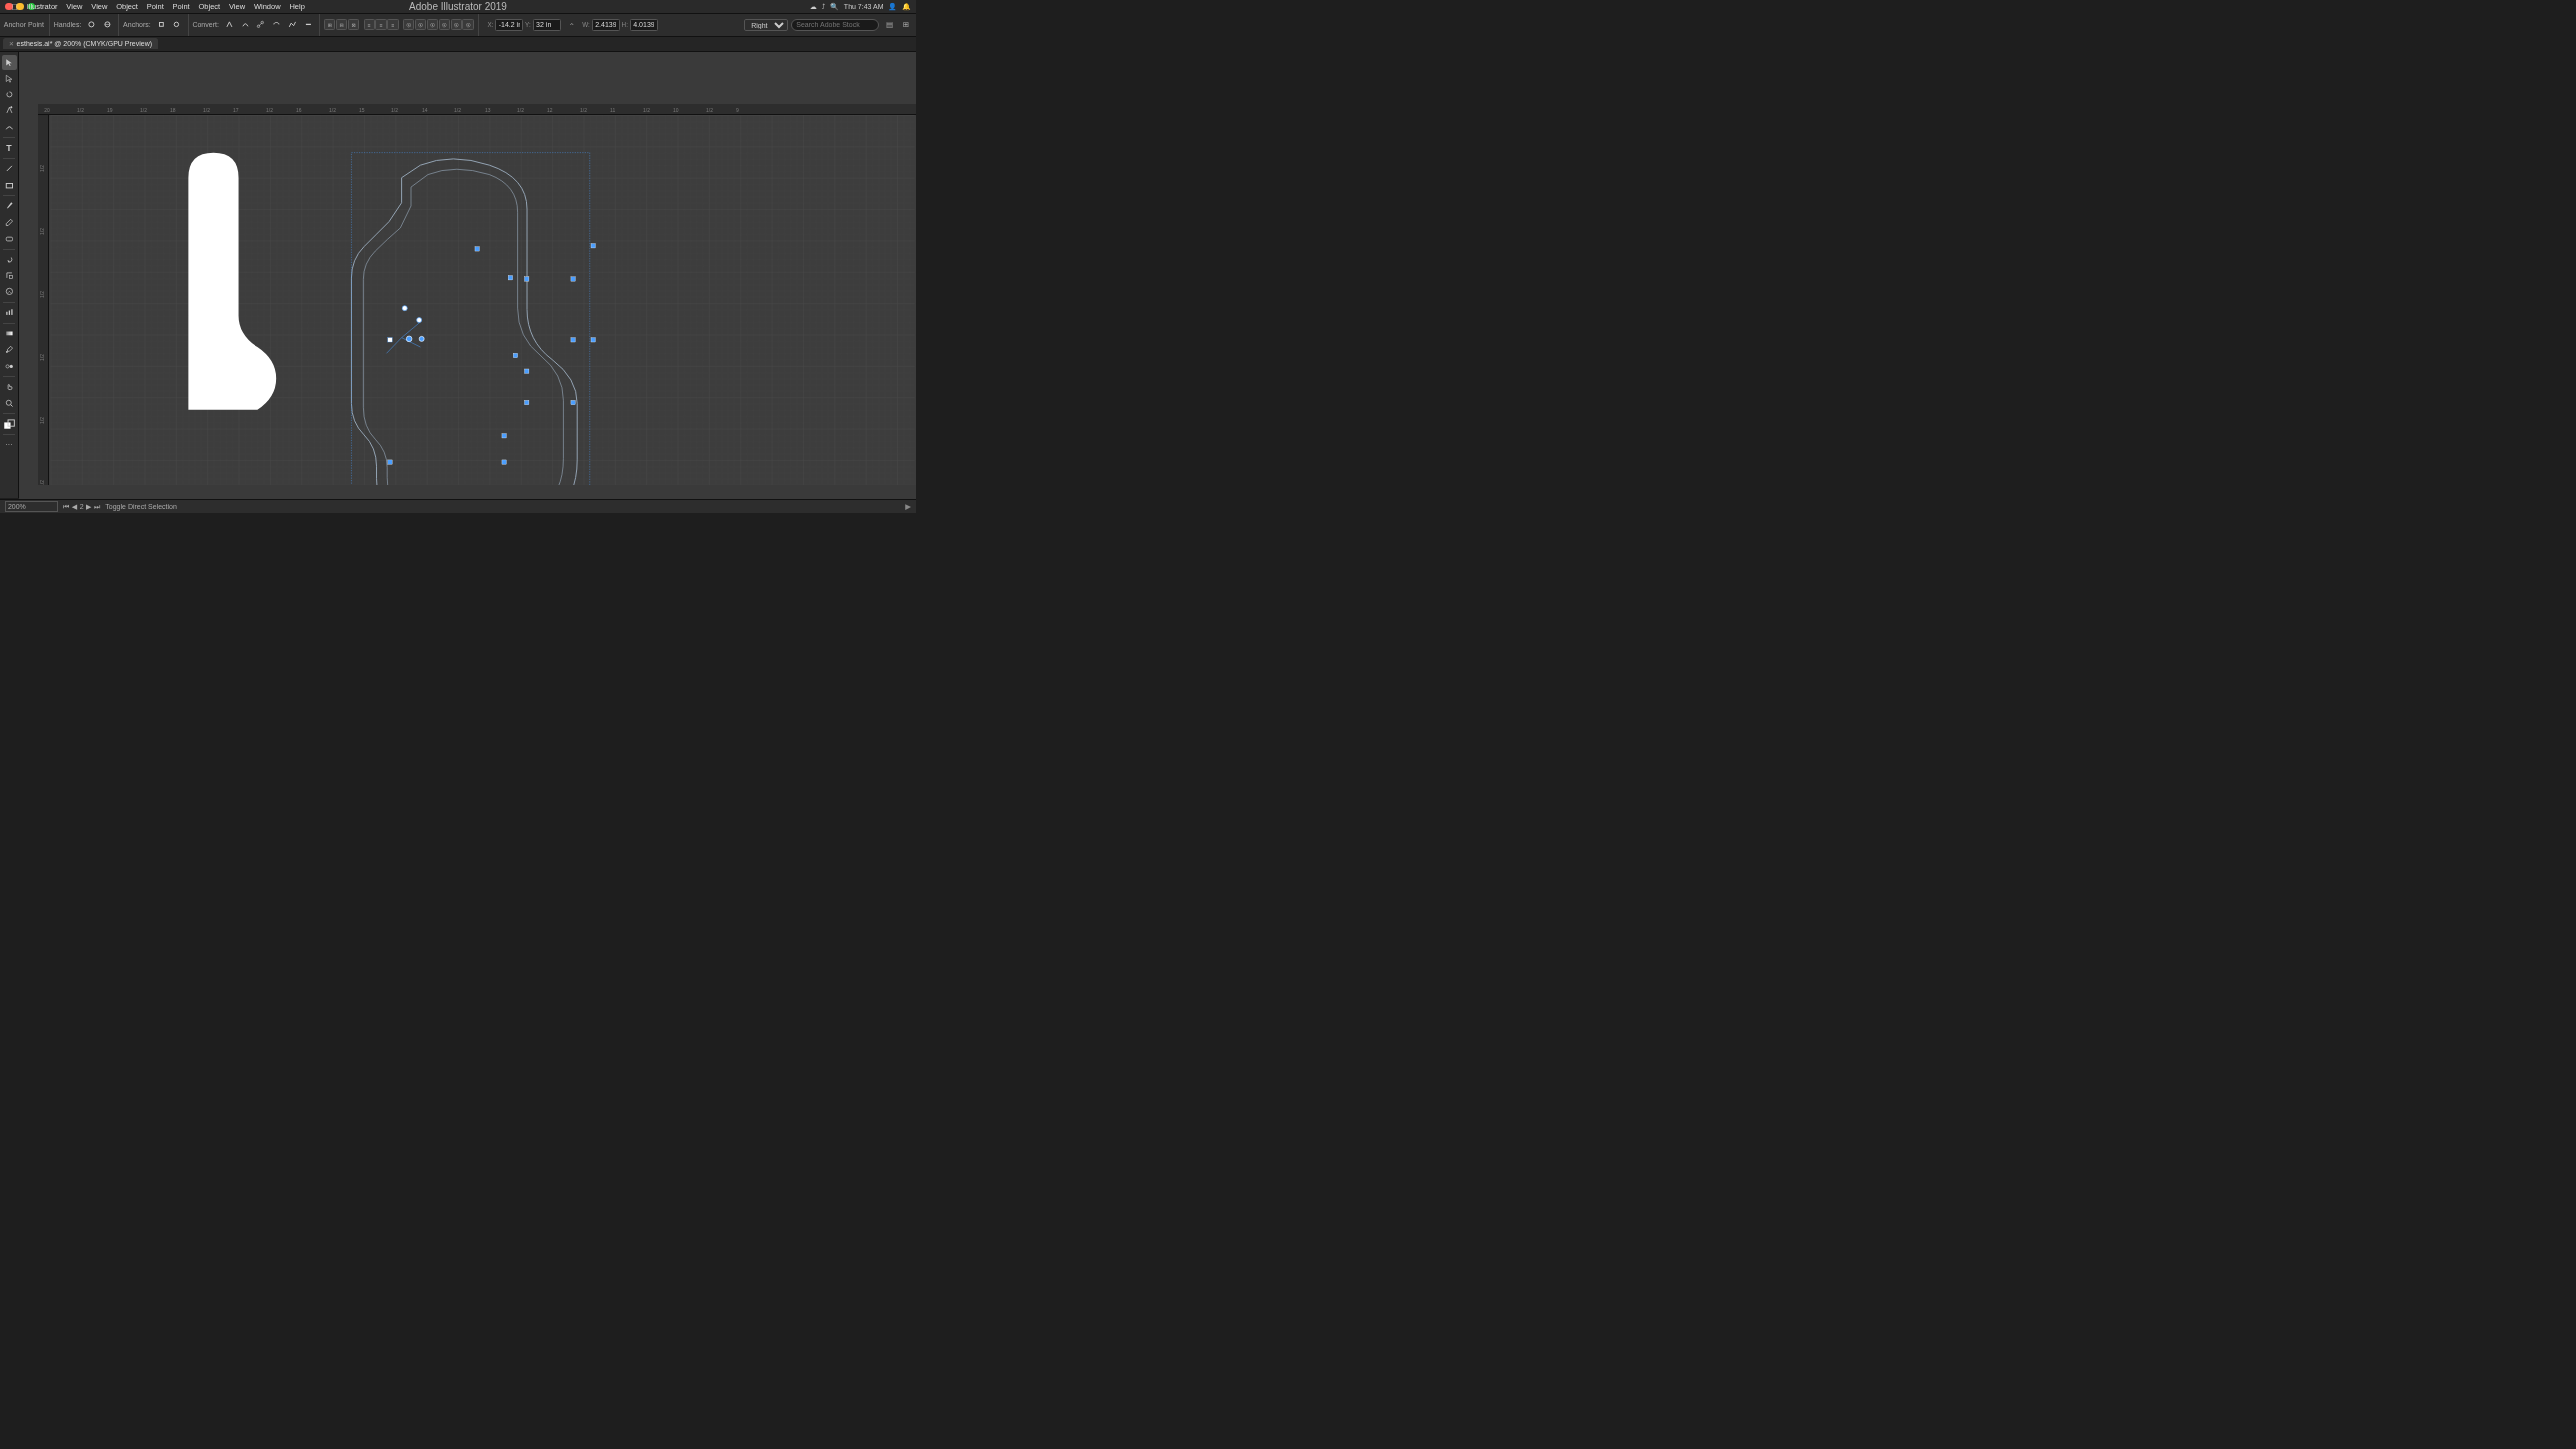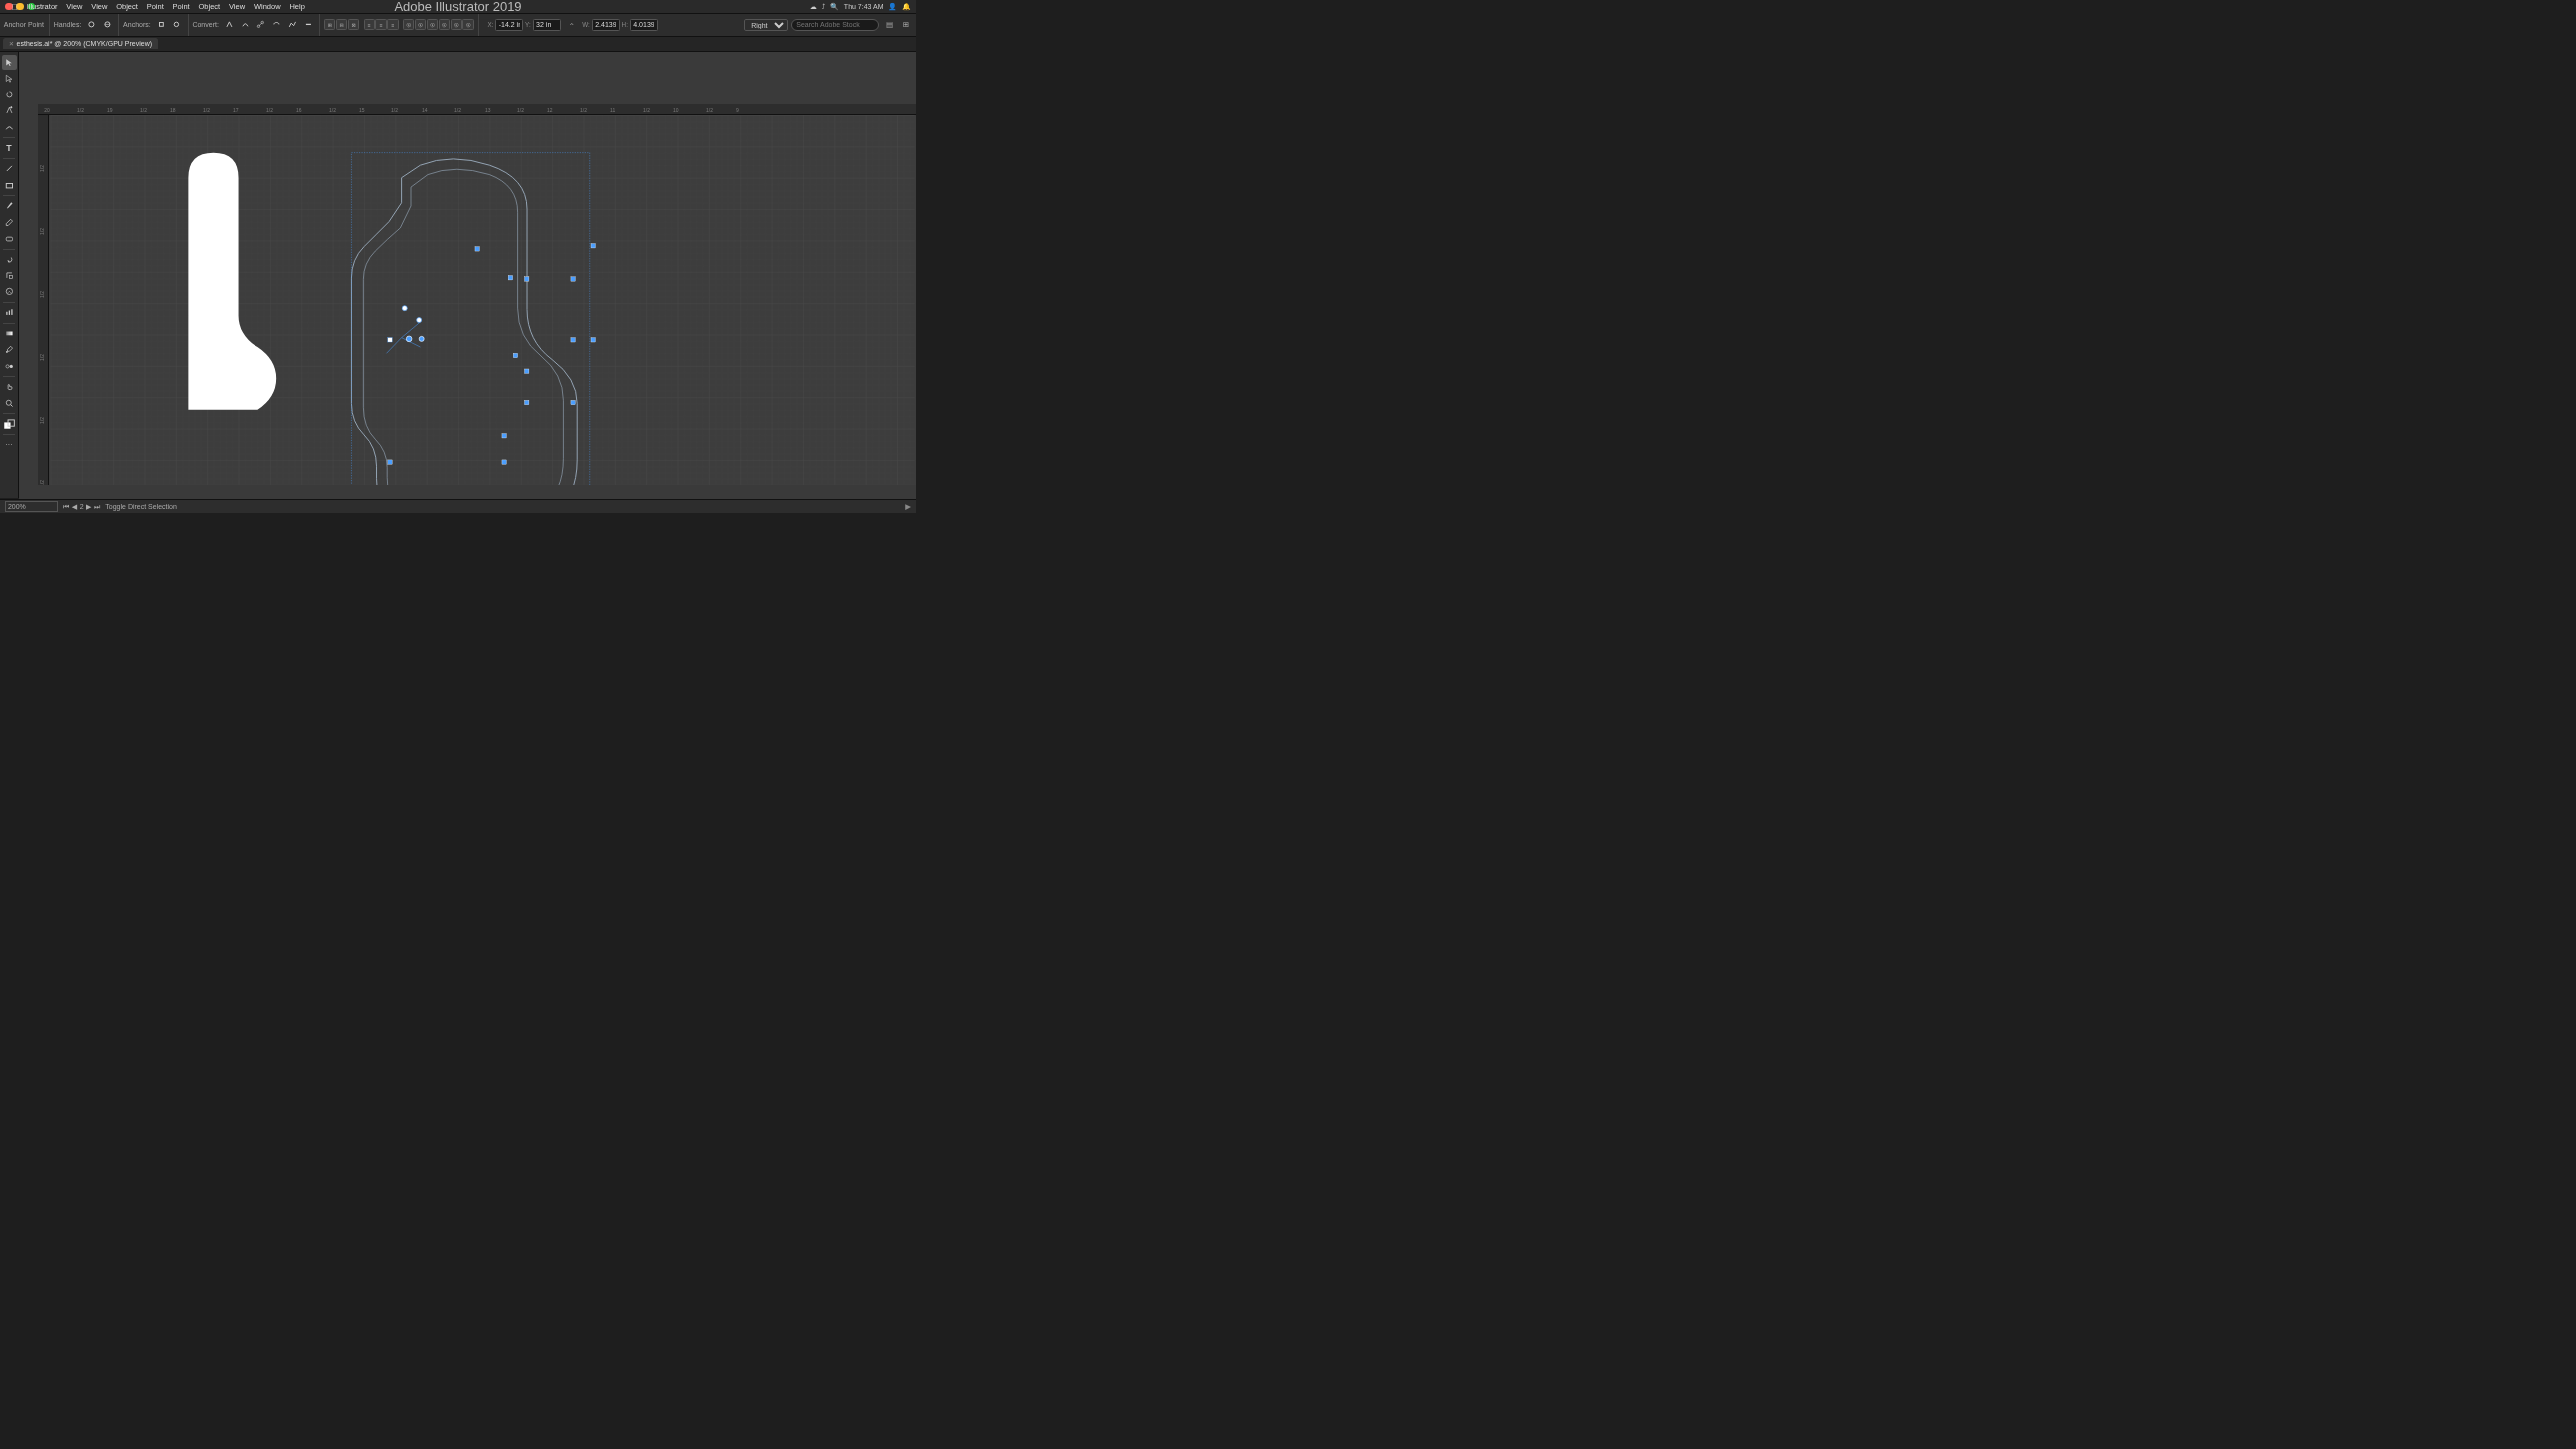--- a/index.html
+++ b/index.html
@@ -48,21 +48,21 @@
     }
     #title-bar .right-icons {
       position: absolute;
       right: 5px;
       display: flex;
       gap: 5px;
       align-items: center;
       font-size: 7px;
     }
     #title-bar .center-title {
-      font-size: 13px;
+      font-size: 10px;
       color: #bbb;
     }
 
     
     #toolbar {
       height: 22.6px;
       background: #2d2d2d;
       border-bottom: 0.6px solid #111;
       display: flex;
       align-items: center;

